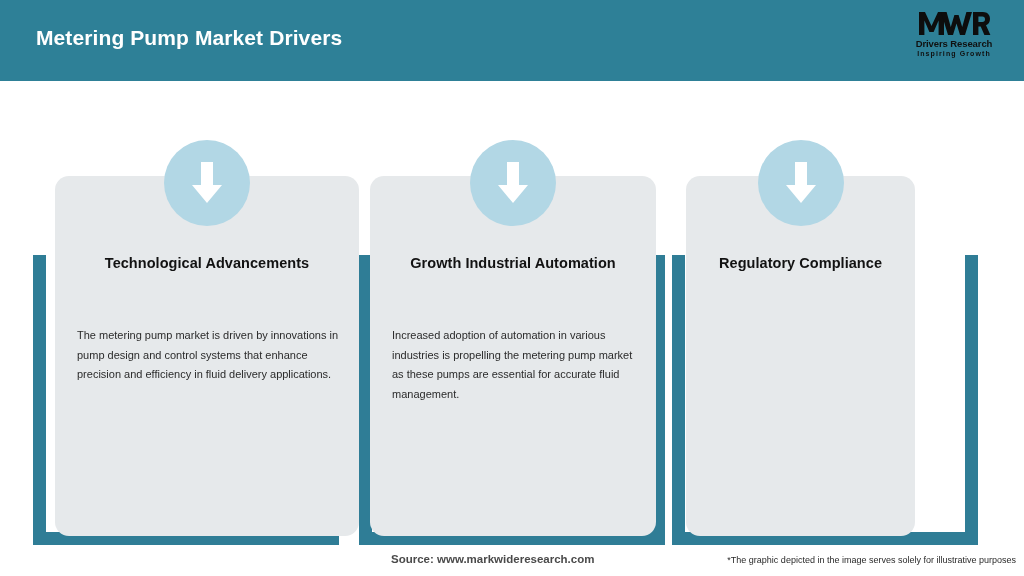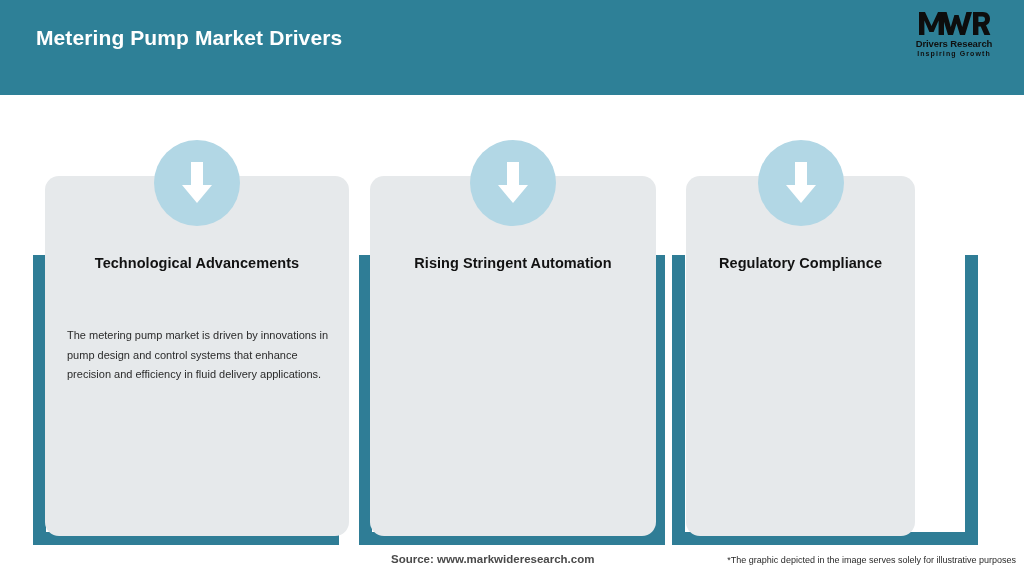--- a/index.html
+++ b/index.html
@@ -14,21 +14,21 @@
     overflow: hidden;
     position: relative;
   }
 
   
   .header {
     position: absolute;
     left: 0;
     top: 0;
     width: 1024px;
-    height: 95px;
+    height: 81px;
     background: #2e8097;
     box-sizing: border-box;
   }
   .header-title {
     position: absolute;
     left: 36px;
     top: 26px;
     font-size: 21px;
     font-weight: bold;
     color: #ffffff;
@@ -104,21 +104,21 @@
   .card {
     position: absolute;
     left: 22px;
     top: 0;
     width: 284px;
     height: 360px;
     background: #e6e9eb;
     border-radius: 14px;
     box-sizing: border-box;
   }
-  .card-wrap.c1 .card { left: 12px; width: 304px; }
+  .card-wrap.c1 .card { left: 22px; width: 304px; }
   .card-wrap.c2 .card { left: 11px; width: 286px; }
   .card-wrap.c3 .card { left: 14px; width: 229px; }
 
   .icon-circle {
     position: absolute;
     top: -36px;
     width: 86px;
     height: 86px;
     border-radius: 50%;
     background: #b2d7e5;
@@ -222,21 +222,22 @@
   </div>
 
   <div class="card-wrap c2">
     <div class="frame"></div>
     <div class="card">
       <div class="icon-circle">
         <svg width="34" height="44" viewBox="0 0 34 44" aria-hidden="true">
           <path d="M11 1 L23 1 L23 24 L32 24 L17 42 L2 24 L11 24 Z" fill="#ffffff"></path>
         </svg>
       </div>
-      <div class="card-title">Rising Stringent Automation</div>
+      <div class="card-title">Growth Industrial Automation</div>
+      <div class="card-body">Increased adoption of automation in various industries is propelling the metering pump market as these pumps are essential for accurate fluid management.</div>
     </div>
   </div>
 
   <div class="card-wrap c3">
     <div class="frame"></div>
     <div class="card">
       <div class="icon-circle">
         <svg width="34" height="44" viewBox="0 0 34 44" aria-hidden="true">
           <path d="M11 1 L23 1 L23 24 L32 24 L17 42 L2 24 L11 24 Z" fill="#ffffff"></path>
         </svg>

